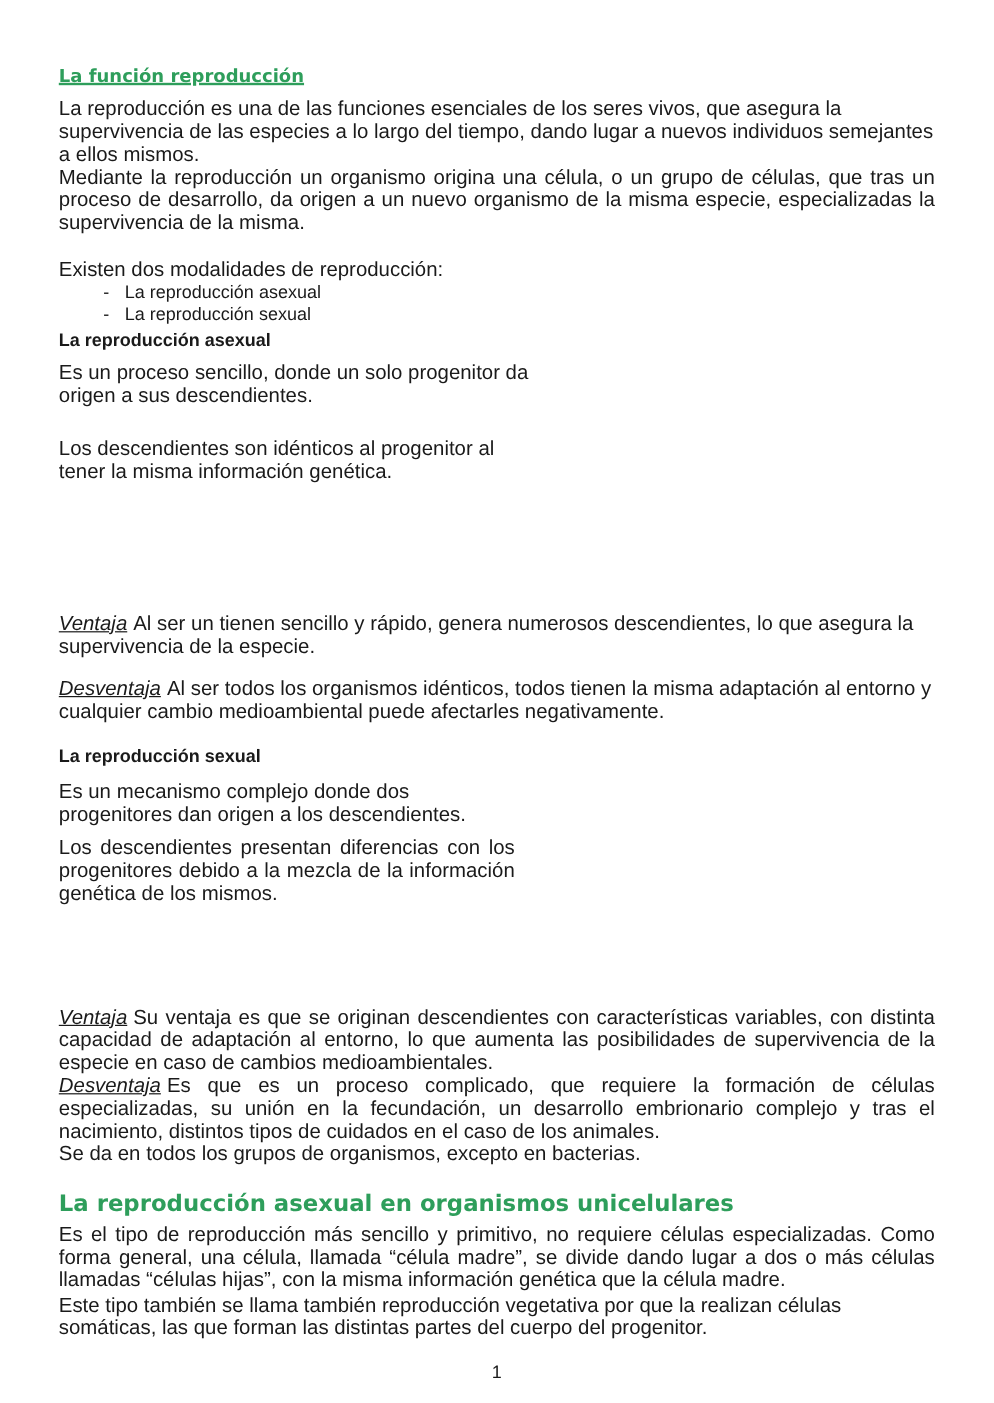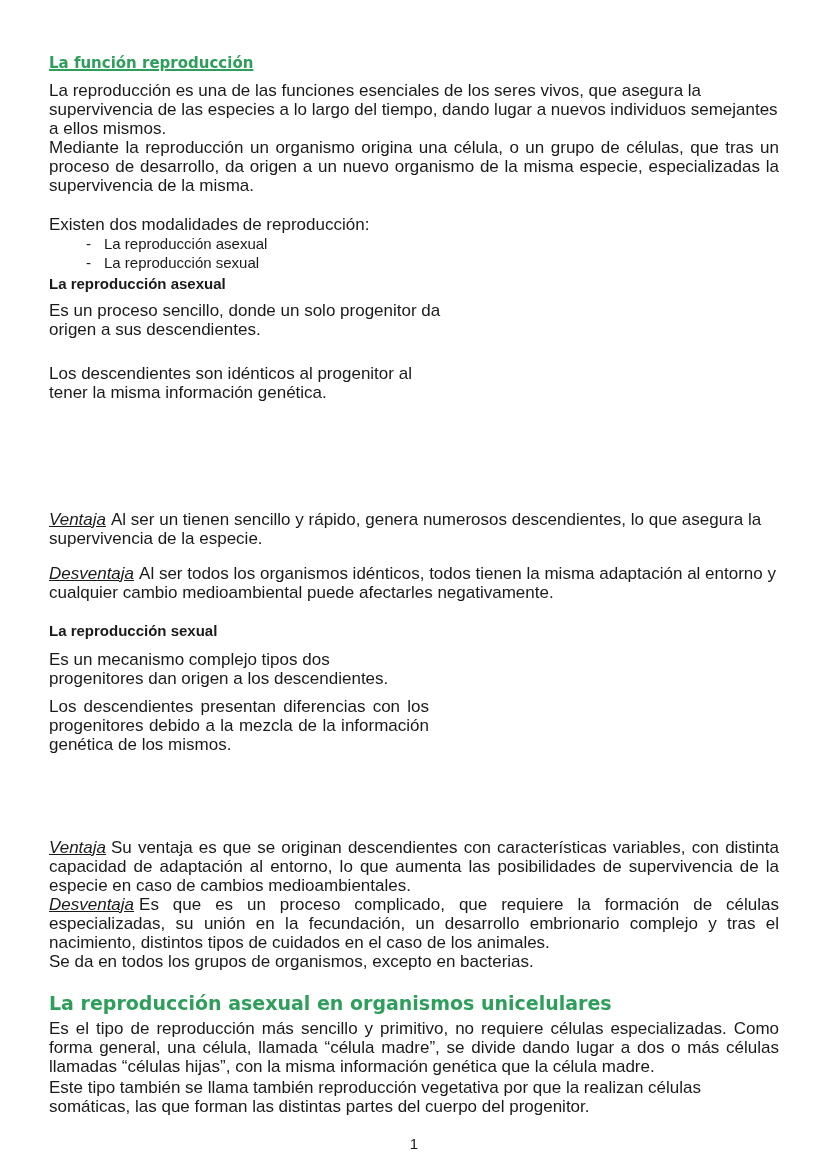--- a/index.html
+++ b/index.html
@@ -113,21 +113,21 @@
     <span class="lbl">Ventaja</span><span>Al ser un tienen sencillo y rápido, genera numerosos descendientes, lo que asegura la supervivencia de la especie.</span>
   </p>
 
   <p class="p mb19">
     <span class="lbl">Desventaja</span><span>Al ser todos los organismos idénticos, todos tienen la misma adaptación al entorno y cualquier cambio medioambiental puede afectarles negativamente.</span>
   </p>
 
 
   <h3 class="sub2">La reproducción sexual</h3>
 
-  <p class="p w365 mb9">Es un mecanismo complejo tipos dos progenitores dan origen a los descendientes.</p>
+  <p class="p w365 mb9">Es un mecanismo complejo donde dos progenitores dan origen a los descendientes.</p>
   <p class="p w380 just">Los descendientes presentan diferencias con los progenitores debido a la mezcla de la información genética de los mismos.</p>
 
   <div class="spacer-b"></div>
 
   <p class="p just">
     <span class="lbl">Ventaja</span><span>Su ventaja es que se originan descendientes con características variables, con distinta capacidad de adaptación al entorno, lo que aumenta las posibilidades de supervivencia de la especie en caso de cambios medioambientales.</span>
   </p>
 
   <p class="p just">
     <span class="lbl">Desventaja</span><span>Es que es un proceso complicado, que requiere la formación de células especializadas, su unión en la fecundación, un desarrollo embrionario complejo y tras el nacimiento, distintos tipos de cuidados en el caso de los animales.</span>

